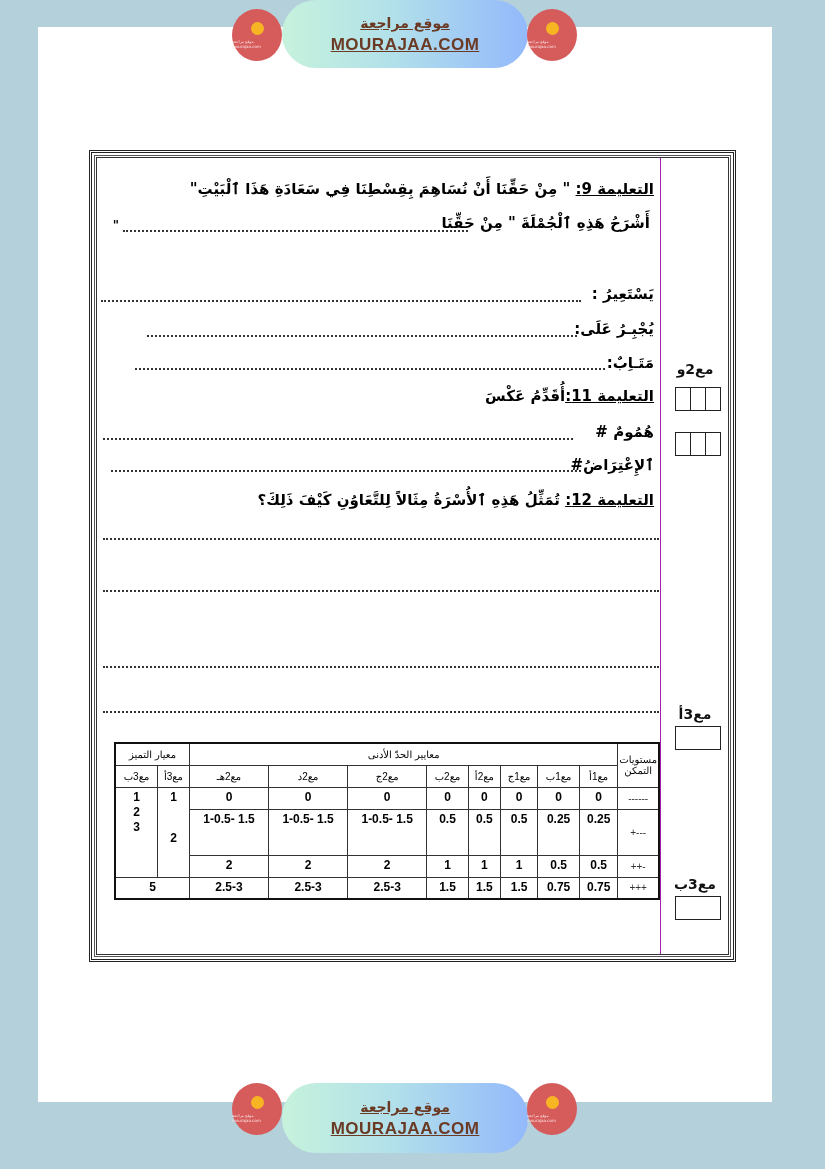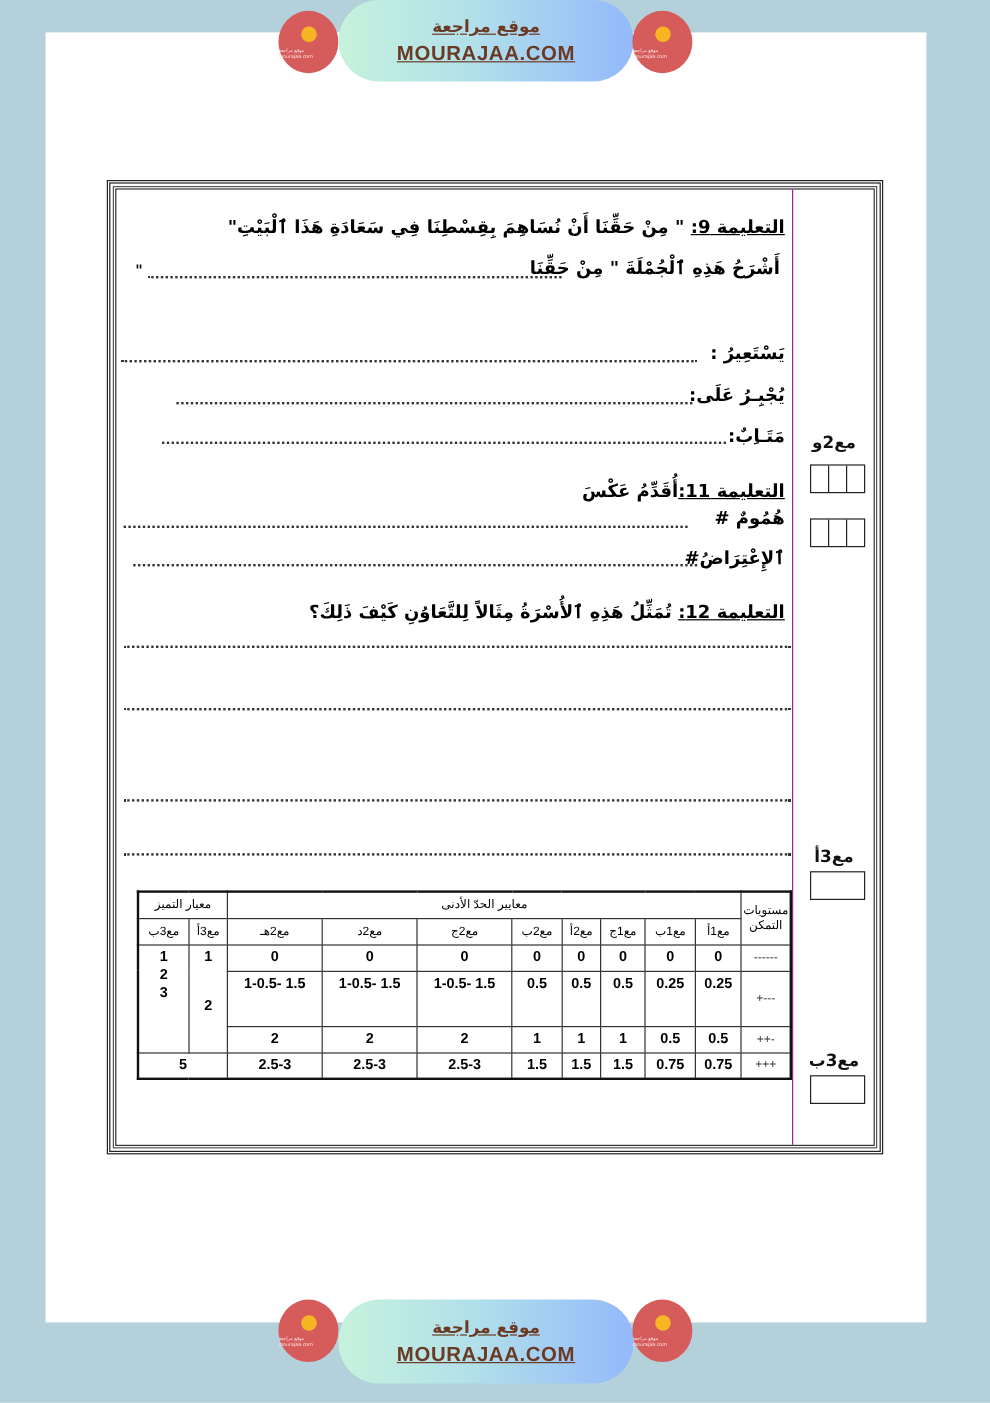--- a/index.html
+++ b/index.html
@@ -144,29 +144,29 @@
       <div class="dots" style="top:72px; left:26px; width:345px;"></div>
       <div class="line" style="top:60px; right:541px; font-size:12px;">"</div>
 
       <div class="line" style="top:127px;">يَسْتَعِيرُ :</div>
       <div class="dots" style="top:142px; left:4px; width:480px;"></div>
       <div class="line" style="top:162px;">يُجْبِـرُ عَلَى:</div>
       <div class="dots" style="top:177px; left:50px; width:430px;"></div>
       <div class="line" style="top:196px;">مَتَـاِبٌ:</div>
       <div class="dots" style="top:210px; left:38px; width:470px;"></div>
 
-      <div class="line" style="top:242px;">
+      <div class="line" style="top:229px;">
         <span class="ul">التعليمة 11:</span><span>أُقَدِّمُ عَكْسَ</span>
       </div>
       <div class="line" style="top:265px;">هُمُومٌ #</div>
       <div class="dots" style="top:280px; left:6px; width:470px;"></div>
       <div class="line" style="top:298px;">ٱلإِعْتِرَاضُ#</div>
       <div class="dots" style="top:312px; left:14px; width:470px;"></div>
 
-      <div class="line" style="top:343px;">
+      <div class="line" style="top:333px;">
         <span class="ul">التعليمة 12:</span><span> تُمَثِّلُ هَذِهِ ٱلأُسْرَةُ مِثَالاً لِلتَّعَاوُنِ كَيْفَ ذَلِكَ؟</span>
       </div>
       <div class="dots" style="top:380px; left:6px; width:556px;"></div>
       <div class="dots" style="top:432px; left:6px; width:556px;"></div>
       <div class="dots" style="top:508px; left:6px; width:556px;"></div>
       <div class="dots" style="top:553px; left:6px; width:556px;"></div>
 
       <table class="grid">
         <tbody>
             <tr>

